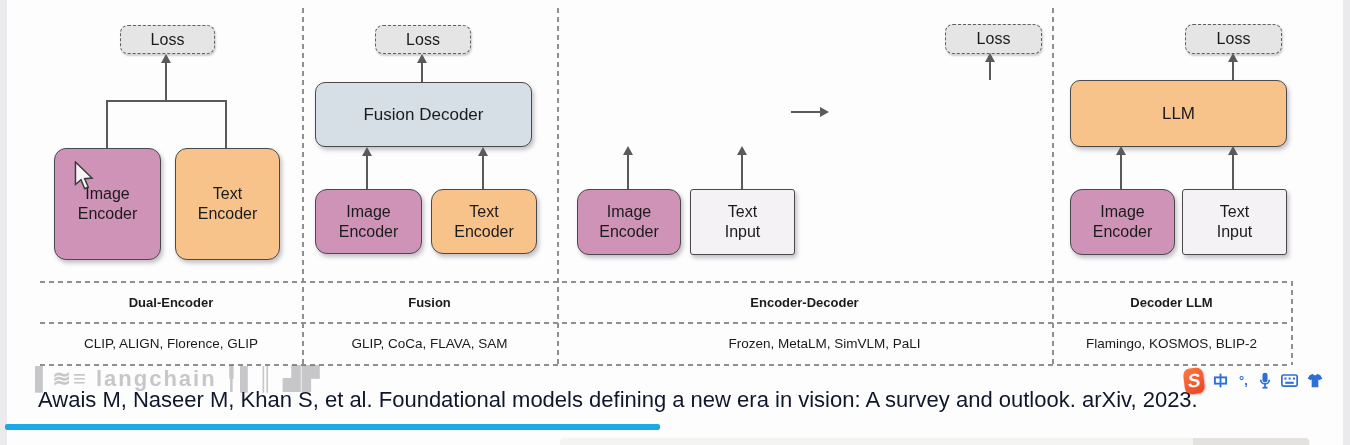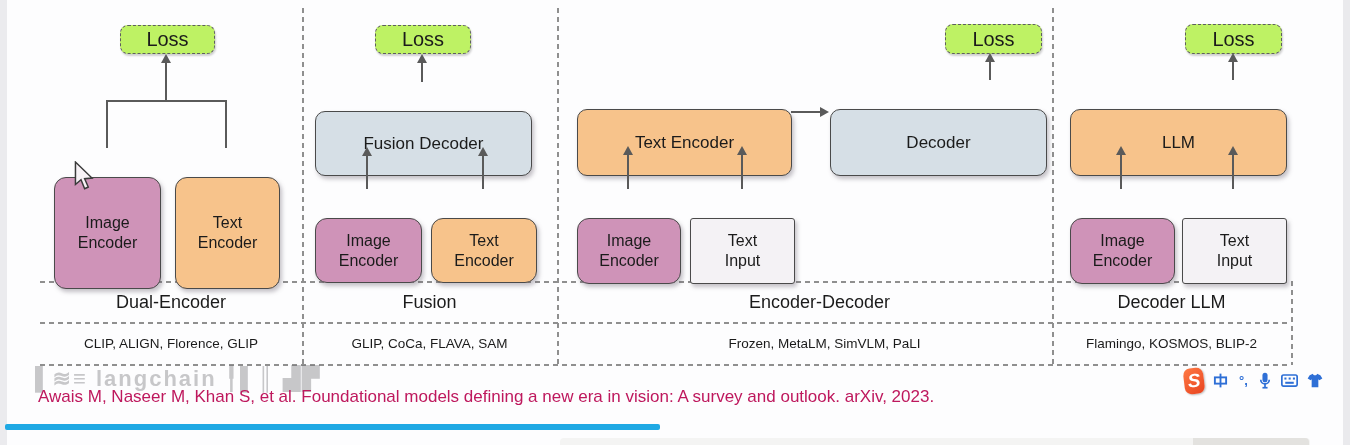--- a/index.html
+++ b/index.html
@@ -9,37 +9,37 @@
   .edge.left{left:0;width:7px;}
   .edge.right{left:1343px;width:7px;background:#eaeaed;}
 
   
   .vdash{position:absolute;width:2px;background:repeating-linear-gradient(180deg,#8f8f8f 0 5px,transparent 5px 9px);}
   .hdash{position:absolute;height:2px;background:repeating-linear-gradient(90deg,#8f8f8f 0 5px,transparent 5px 9px);}
 
   
   .box{position:absolute;display:flex;flex-direction:column;align-items:center;justify-content:center;
        border:1.5px solid #4a4a4a;border-radius:12px;box-shadow:2px 3px 4px rgba(90,80,95,.35);
-       font-size:16px;line-height:1.25;text-align:center;margin-top:29px;}
+       font-size:16px;line-height:1.25;text-align:center;}
   .box.wide{font-size:17px;border-radius:10px;}
   .box.sq{border-radius:3px;}
-  .loss{position:absolute;display:flex;align-items:center;justify-content:center;background:#bef264;
-        border:1.6px dashed #5f5f5f;border-radius:8px;font-size:20px;box-shadow:1px 2px 2px rgba(0,0,0,.18);}
+  .loss{position:absolute;display:flex;align-items:center;justify-content:center;background:#e5e5e5;
+        border:1.6px dashed #5f5f5f;border-radius:8px;font-size:16px;box-shadow:1px 2px 2px rgba(0,0,0,.18);}
 
   
   .vline{position:absolute;width:1.8px;background:#5a5a5a;}
   .hline{position:absolute;height:1.8px;background:#5a5a5a;}
   .tri-up{position:absolute;width:0;height:0;border-left:5px solid transparent;border-right:5px solid transparent;border-bottom:9px solid #5a5a5a;}
   .tri-right{position:absolute;width:0;height:0;border-top:5px solid transparent;border-bottom:5px solid transparent;border-left:9px solid #5a5a5a;}
 
   
-  .rowlabel{position:absolute;top:290px;height:24px;display:flex;align-items:center;justify-content:center;font-size:18px;}
+  .rowlabel{position:absolute;top:290px;height:24px;display:flex;align-items:center;justify-content:center;font-size:13px;font-weight:bold;}
   .rowmodels{position:absolute;top:333px;height:20px;display:flex;align-items:center;justify-content:center;font-size:13.5px;}
 
-  .citation{position:absolute;left:38px;top:387px;font-size:17px;color:#be185d;white-space:nowrap;}
+  .citation{position:absolute;left:38px;top:387px;font-size:22px;color:#0f172a;white-space:nowrap;}
   .watermark{position:absolute;left:35px;top:366px;font-size:22px;font-weight:bold;letter-spacing:2px;
              color:rgba(110,110,115,.38);filter:blur(.7px);white-space:nowrap;}
   .blueline{position:absolute;left:5px;top:424px;width:655px;height:6px;border-radius:2px;}
 
   .bottombar{position:absolute;left:560px;top:438px;width:750px;height:7px;background:#f4f4f3;border-radius:4px 4px 0 0;}
   .bottombar-seg{position:absolute;left:1193px;top:438px;width:116px;height:7px;background:#e3e2df;border-radius:0 4px 0 0;}
 
   
   .ime{position:absolute;left:1184px;top:366px;width:164px;height:29px;display:flex;align-items:center;gap:9px;}
   .sogou{width:26px;height:26px;border-radius:7px;background:linear-gradient(145deg,#ff7a45,#e8431f);
@@ -102,28 +102,22 @@
     <div>Encoder</div>
   </div>
   <div class="box" style="left: 431px; top: 189px; width: 104px; height: 63px; background: rgb(247, 195, 139);">
     <div>Text</div>
     <div>Encoder</div>
   </div>
 
   <div class="loss" style="left:945px;top:24px;width:95px;height:28px">Loss</div>
   <div class="tri-up" style="left:985px;top:53px"></div>
   <div class="vline" style="left:989px;top:61px;height:19px"></div>
-  <div class="box wide" style="left: 577px; top: 80px; width: 213px; height: 65px; background: rgb(247, 195, 139);">
-    <div>Text Encoder</div>
-  </div>
   <div class="hline" style="left:791px;top:111px;width:29px"></div>
   <div class="tri-right" style="left:820px;top:107px"></div>
-  <div class="box wide" style="left: 830px; top: 80px; width: 215px; height: 65px; background: rgb(214, 223, 230);">
-    <div>Decoder</div>
-  </div>
   <div class="tri-up" style="left:623px;top:146px"></div>
   <div class="vline" style="left:627px;top:154px;height:35px"></div>
   <div class="tri-up" style="left:737px;top:146px"></div>
   <div class="vline" style="left:741px;top:154px;height:35px"></div>
   <div class="box" style="left: 577px; top: 189px; width: 102px; height: 64px; background: rgb(207, 147, 184);">
     <div>Image</div>
     <div>Encoder</div>
   </div>
   <div class="box sq" style="left: 690px; top: 189px; width: 103px; height: 64px; background: rgb(244, 242, 245);">
     <div>Text</div>
@@ -144,21 +138,21 @@
     <div>Image</div>
     <div>Encoder</div>
   </div>
   <div class="box sq" style="left: 1182px; top: 189px; width: 103px; height: 64px; background: rgb(244, 242, 245);">
     <div>Text</div>
     <div>Input</div>
   </div>
 
   <div class="rowlabel" style="left:40px;width:262px">Dual-Encoder</div>
   <div class="rowlabel" style="left:302px;width:255px">Fusion</div>
-  <div class="rowlabel" style="left:572px;width:495px">Encoder-Decoder</div>
+  <div class="rowlabel" style="left:557px;width:495px">Encoder-Decoder</div>
   <div class="rowlabel" style="left:1052px;width:239px">Decoder LLM</div>
 
   <div class="rowmodels" style="left:302px;width:255px">GLIP, CoCa, FLAVA, SAM</div>
   <div class="rowmodels" style="left:40px;width:262px">CLIP, ALIGN, Florence, GLIP</div>
   <div class="rowmodels" style="left:577px;width:495px">Frozen, MetaLM, SimVLM, PaLI</div>
   <div class="rowmodels" style="left:1052px;width:239px">Flamingo, KOSMOS, BLIP-2</div>
 
   <div class="watermark">▌≋≡ langchain ╿▌║ ▟▛</div>
   <div class="citation">Awais M, Naseer M, Khan S, et al. Foundational models defining a new era in vision: A survey and outlook. arXiv, 2023.</div>
 

